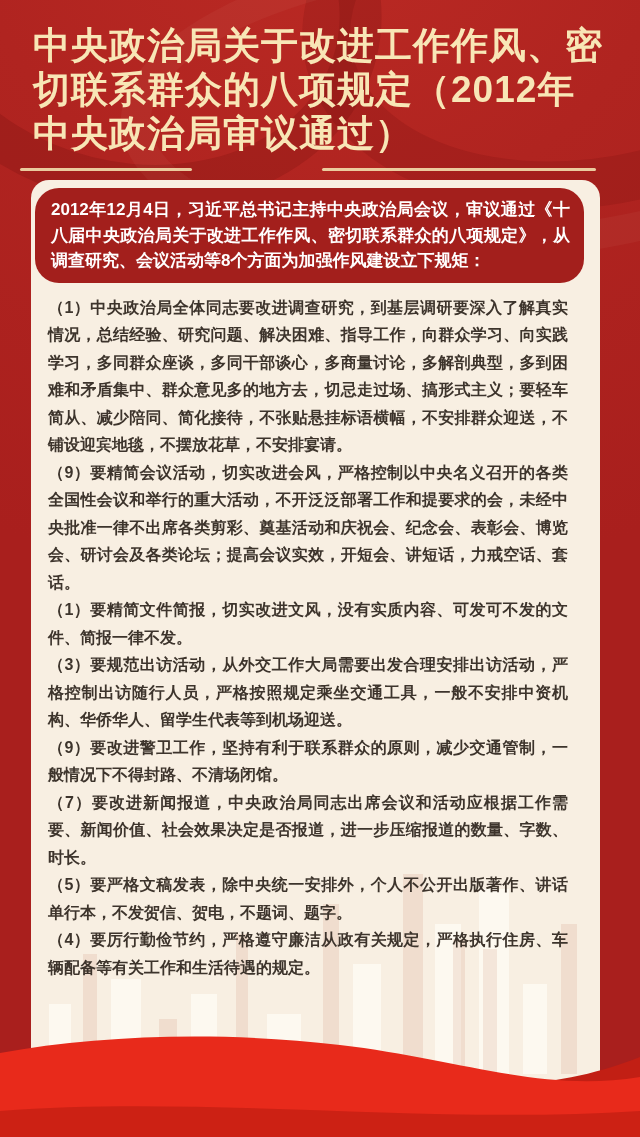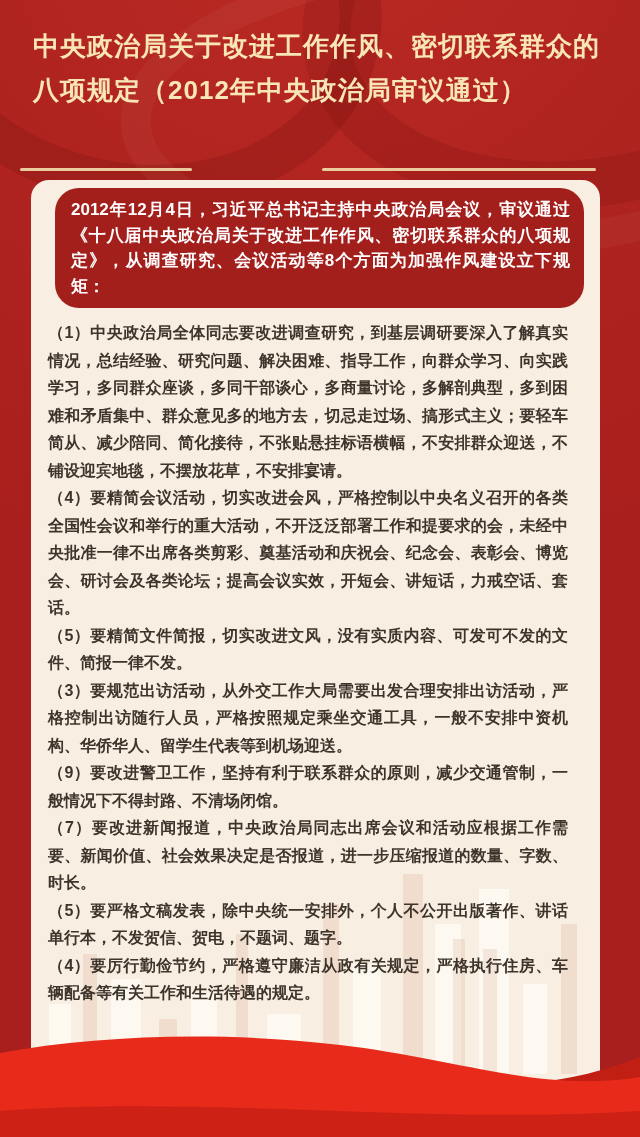--- a/index.html
+++ b/index.html
@@ -9,39 +9,39 @@
     background:radial-gradient(ellipse 120% 60% at 50% -8%, #bb2a24 0%, #b02420 45%, #a91f1d 100%);
   }
   
   .swirl{position:absolute;border-radius:50%;pointer-events:none;}
   .swirl.s1{left:-120px;top:-210px;width:420px;height:330px;border:42px solid rgba(90,8,8,0.16);transform:rotate(14deg);}
   .swirl.s2{left:300px;top:-190px;width:480px;height:300px;border:48px solid rgba(90,8,8,0.14);transform:rotate(-10deg);}
   .swirl.s3{left:120px;top:-60px;width:700px;height:260px;border:30px solid rgba(255,240,220,0.045);transform:rotate(-4deg);}
 
   .title{
     position:absolute;left:33px;top:24px;width:576px;margin:0;
-    font-size:26px;line-height:44px;font-weight:800;letter-spacing:1px;
+    font-size:37px;line-height:44px;font-weight:800;letter-spacing:1px;
     color:#f8e6b6;text-align:left;
   }
   .deco-line{position:absolute;top:168px;height:3px;border-radius:2px;background:#eed5a5;opacity:.95;}
   .deco-line.left{left:20px;width:172px;}
   .deco-line.right{left:322px;width:274px;}
 
   .card{
     position:absolute;left:31px;top:180px;width:569px;height:922px;
     background:#f8efe2;border-radius:18px;overflow:hidden;
   }
   
   .skyline{position:absolute;left:0;bottom:28px;width:100%;height:220px;pointer-events:none;z-index:1;}
   .skyline .bar{position:absolute;bottom:0;}
   .bar.lt{background:rgba(255,253,247,0.65);}
   .bar.dk{background:rgba(198,132,104,0.16);}
 
   .intro-box{
-    position:relative;z-index:2;margin:8px 16px 6px 24px;
+    position:relative;z-index:2;margin:8px 16px 6px 4px;
     background:#a31f1c;border-radius:24px;padding:9px 14px 9px 16px;
   }
   .intro-box p{
     margin:0;color:#ffffff;font-size:17px;line-height:25.5px;font-weight:600;
     text-align:justify;
   }
   .rules{position:relative;z-index:2;padding:5px 32px 0 17px;}
   .rules p{
     margin:0;color:#3d342c;font-size:16px;line-height:27.5px;font-weight:600;
     text-align:justify;
@@ -82,22 +82,22 @@
       <div class="bar lt" style="left:492px;width:24px;height:90px;"></div>
       <div class="bar dk" style="left:530px;width:16px;height:150px;"></div>
     </div>
 
     <div class="intro-box">
       <p>2012年12月4日，习近平总书记主持中央政治局会议，审议通过《十八届中央政治局关于改进工作作风、密切联系群众的八项规定》，从调查研究、会议活动等8个方面为加强作风建设立下规矩：</p>
     </div>
 
     <div class="rules">
       <p>（1）中央政治局全体同志要改进调查研究，到基层调研要深入了解真实情况，总结经验、研究问题、解决困难、指导工作，向群众学习、向实践学习，多同群众座谈，多同干部谈心，多商量讨论，多解剖典型，多到困难和矛盾集中、群众意见多的地方去，切忌走过场、搞形式主义；要轻车简从、减少陪同、简化接待，不张贴悬挂标语横幅，不安排群众迎送，不铺设迎宾地毯，不摆放花草，不安排宴请。</p>
-      <p>（4）要精简会议活动，切实改进会风，严格控制以中央名义召开的各类全国性会议和举行的重大活动，不开泛泛部署工作和提要求的会，未经中央批准一律不出席各类剪彩、奠基活动和庆祝会、纪念会、表彰会、博览会、研讨会及各类论坛；提高会议实效，开短会、讲短话，力戒空话、套话。</p>
-      <p>（5）要精简文件简报，切实改进文风，没有实质内容、可发可不发的文件、简报一律不发。</p>
+      <p>（9）要精简会议活动，切实改进会风，严格控制以中央名义召开的各类全国性会议和举行的重大活动，不开泛泛部署工作和提要求的会，未经中央批准一律不出席各类剪彩、奠基活动和庆祝会、纪念会、表彰会、博览会、研讨会及各类论坛；提高会议实效，开短会、讲短话，力戒空话、套话。</p>
+      <p>（1）要精简文件简报，切实改进文风，没有实质内容、可发可不发的文件、简报一律不发。</p>
       <p>（3）要规范出访活动，从外交工作大局需要出发合理安排出访活动，严格控制出访随行人员，严格按照规定乘坐交通工具，一般不安排中资机构、华侨华人、留学生代表等到机场迎送。</p>
       <p>（9）要改进警卫工作，坚持有利于联系群众的原则，减少交通管制，一般情况下不得封路、不清场闭馆。</p>
       <p>（7）要改进新闻报道，中央政治局同志出席会议和活动应根据工作需要、新闻价值、社会效果决定是否报道，进一步压缩报道的数量、字数、时长。</p>
       <p>（5）要严格文稿发表，除中央统一安排外，个人不公开出版著作、讲话单行本，不发贺信、贺电，不题词、题字。</p>
       <p>（4）要厉行勤俭节约，严格遵守廉洁从政有关规定，严格执行住房、车辆配备等有关工作和生活待遇的规定。</p>
     </div>
   </div>
 
   <svg class="ribbon" viewBox="0 0 640 112" preserveAspectRatio="none" xmlns="http://www.w3.org/2000/svg">
     <path d="M0,46 C140,20 280,30 400,52 C500,70 580,56 640,32 L640,112 L0,112 Z" fill="#c21f14"></path>

